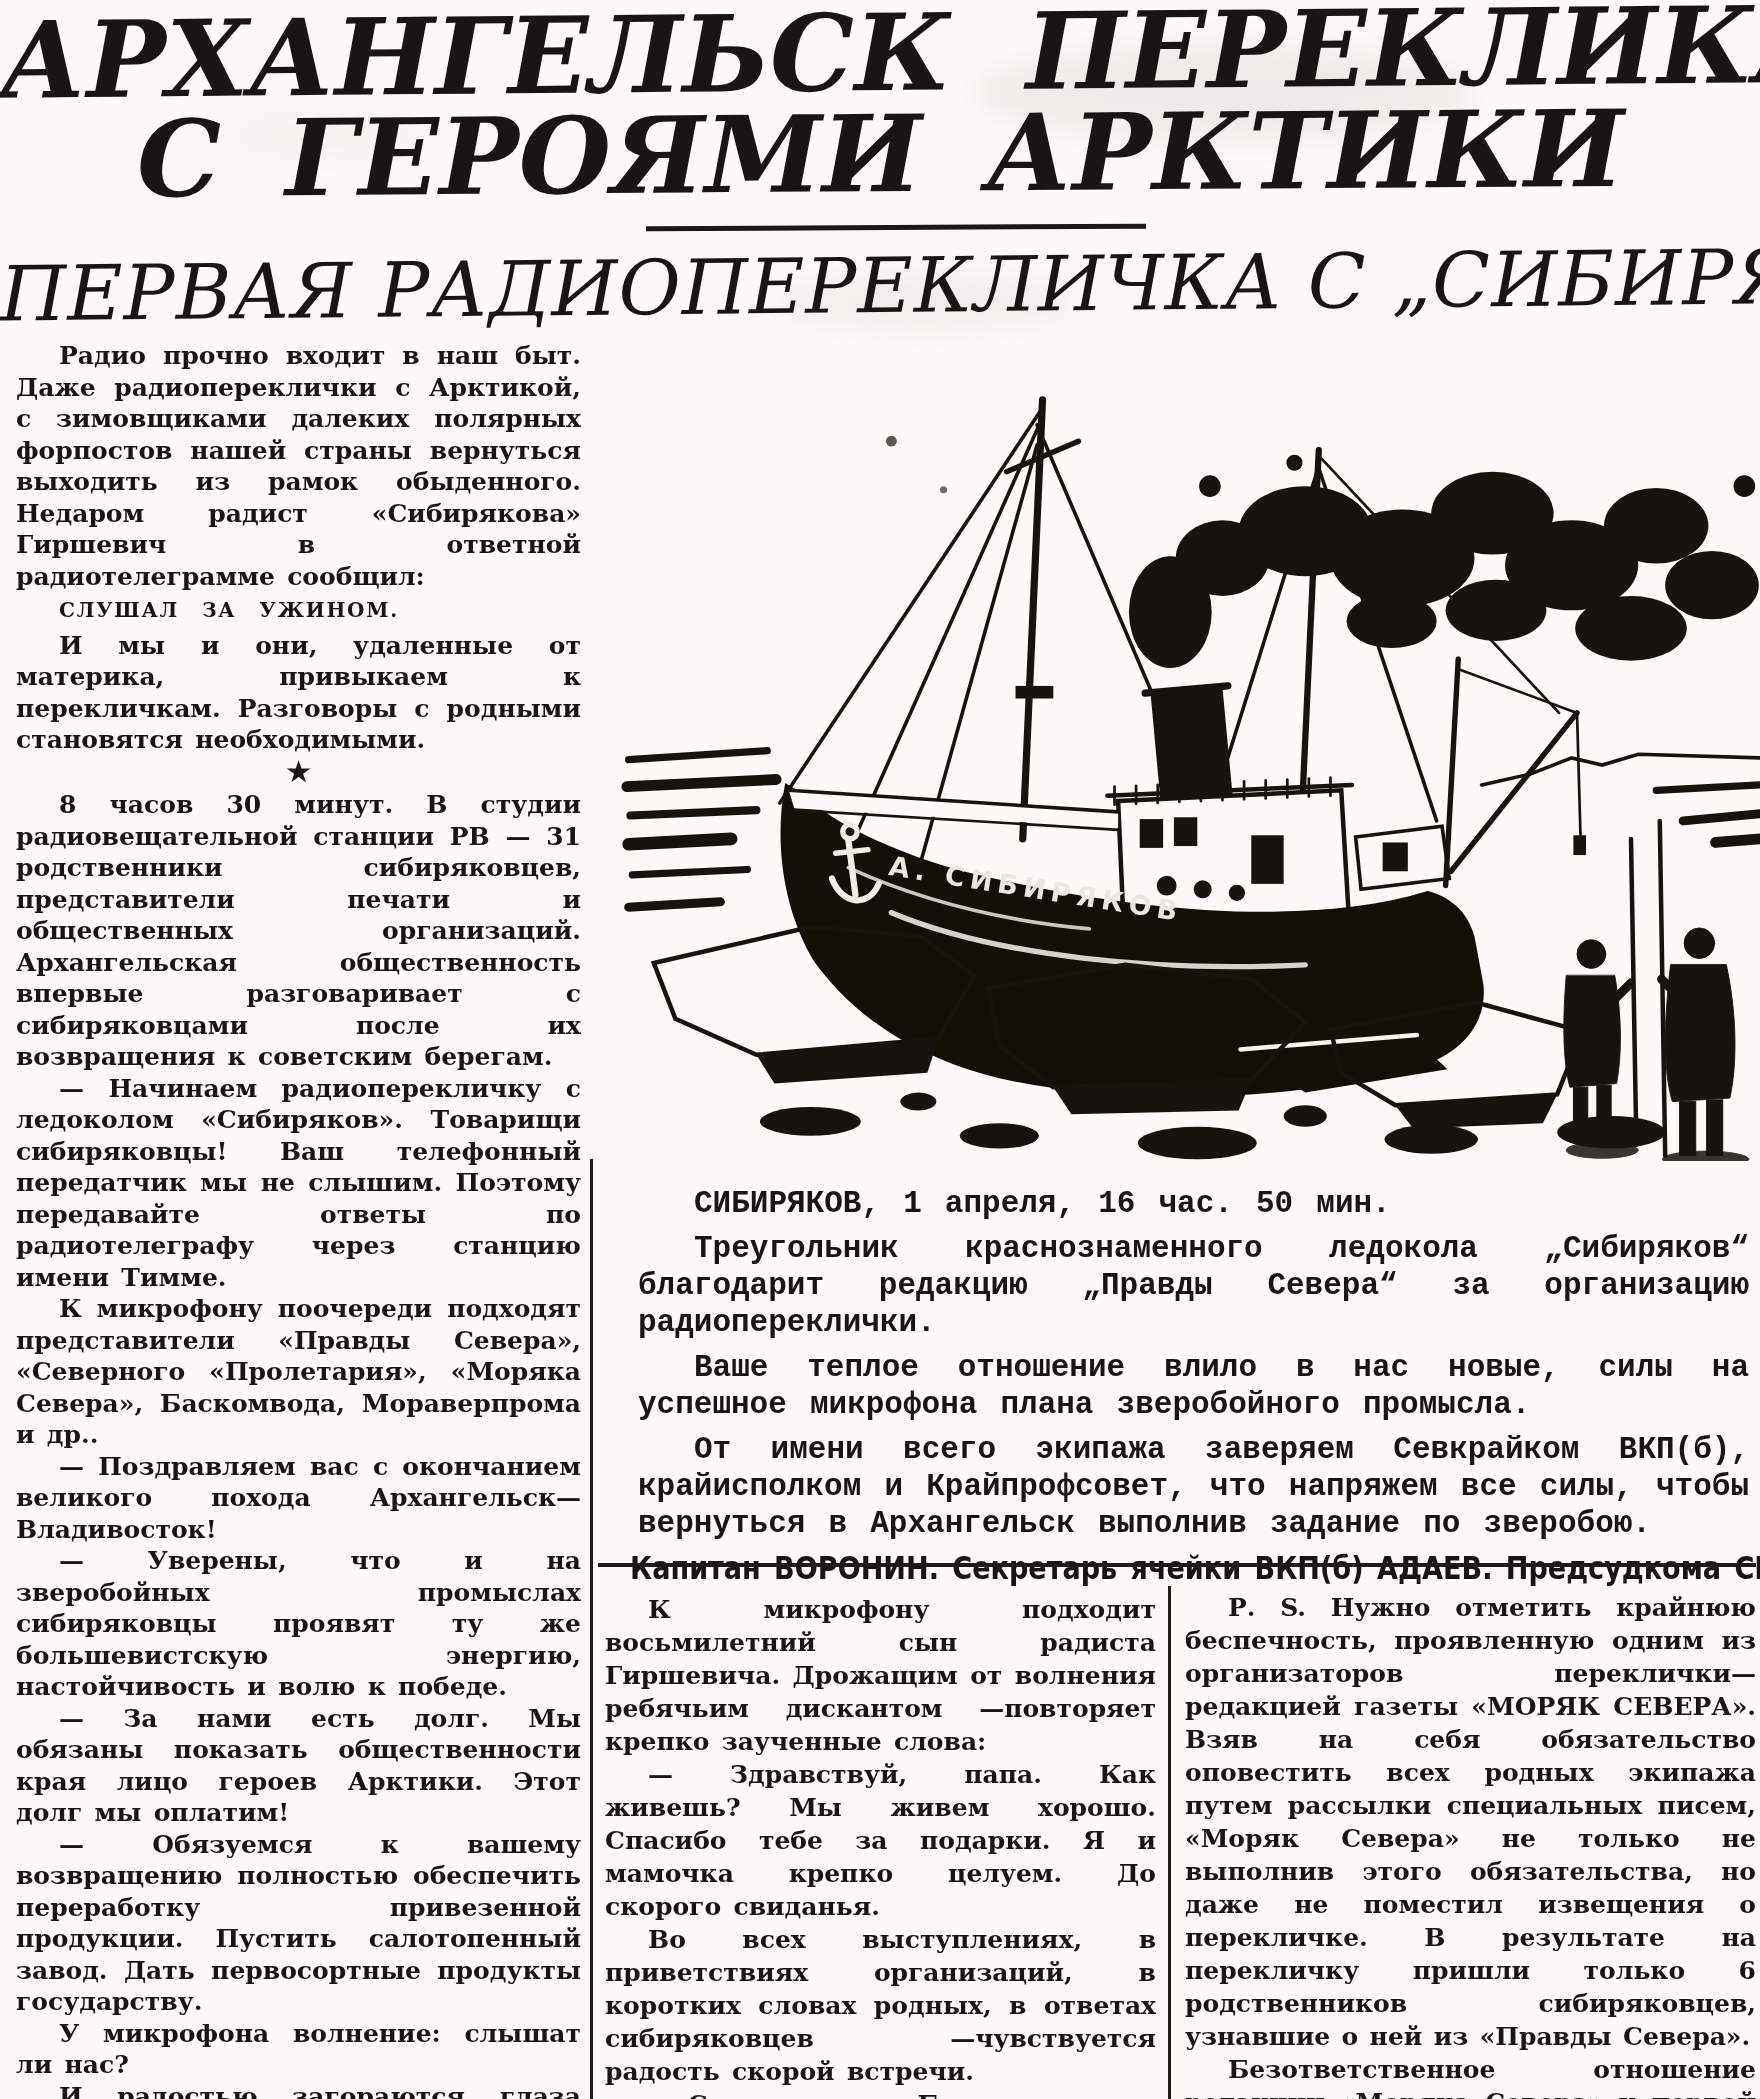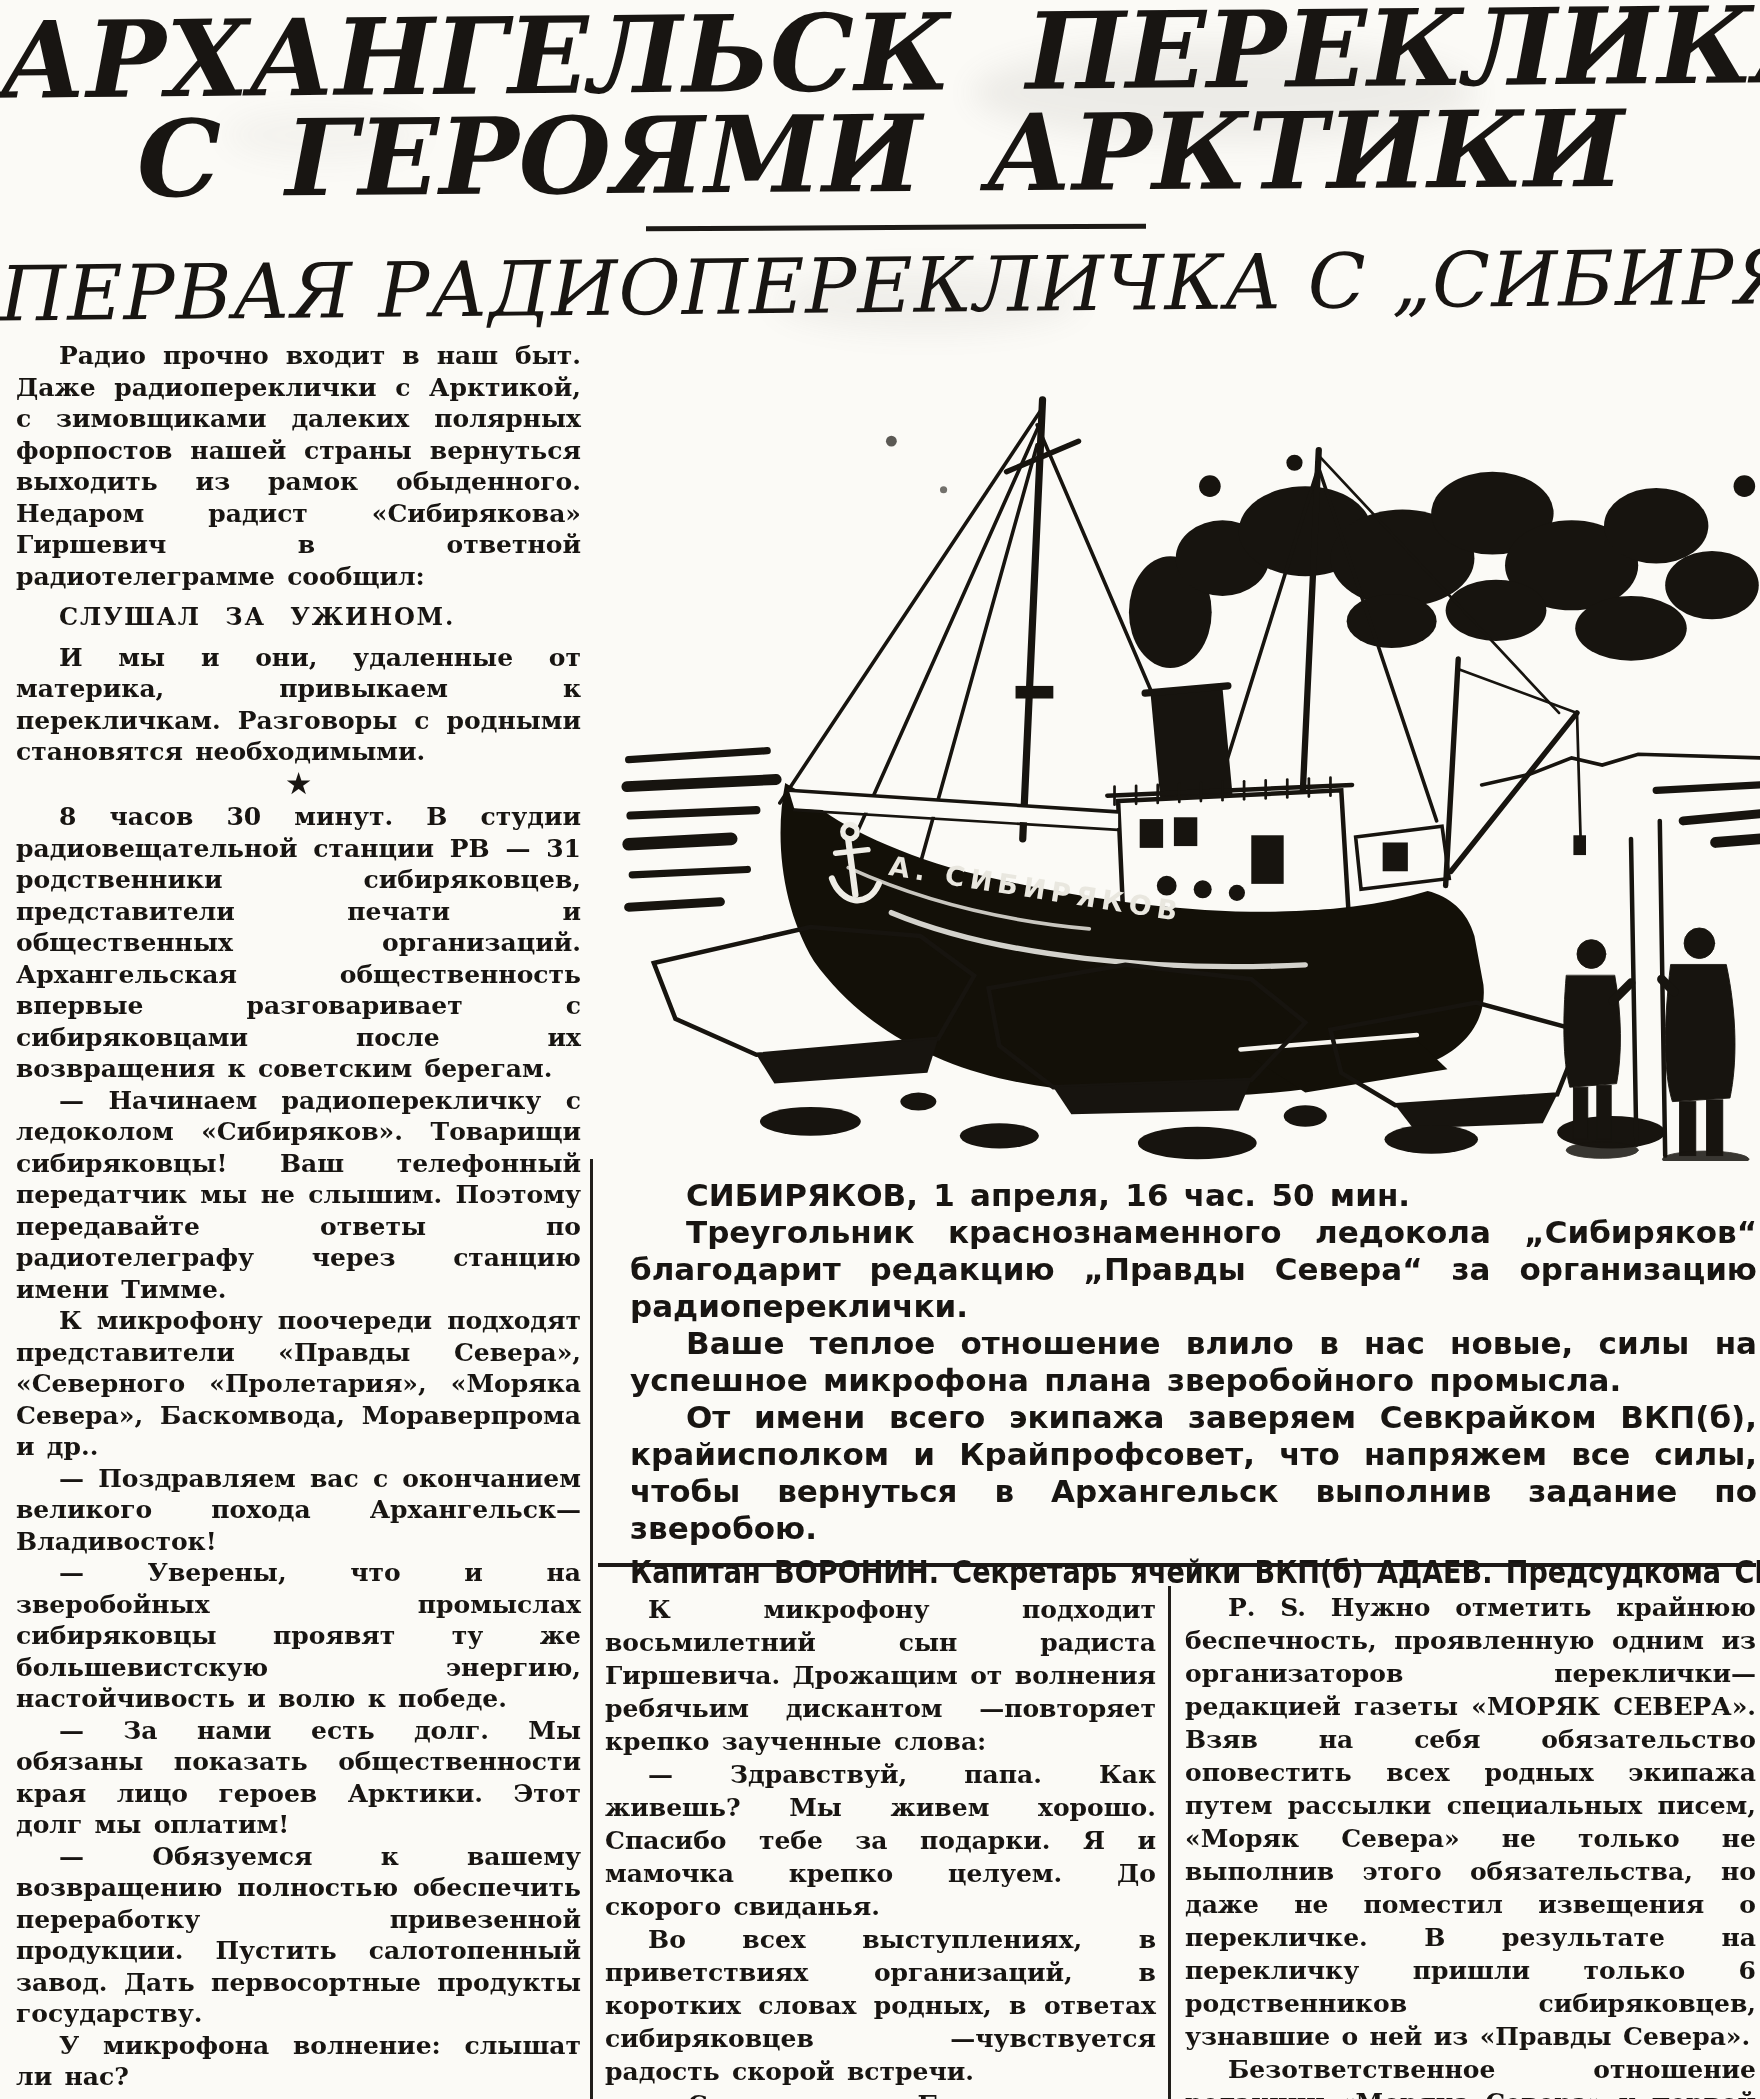--- a/index.html
+++ b/index.html
@@ -16,28 +16,28 @@
               transform:rotate(-0.3deg);}
   .subheadline{position:absolute;top:241px;left:0;width:1761px;text-align:center;
                font-style:italic;font-weight:500;font-size:76px;white-space:nowrap;
                letter-spacing:0.9px;transform:rotate(-0.55deg);}
 
   
   .bodytext{font-weight:bold;text-align:justify;}
   .left-col{position:absolute;top:340px;left:16px;width:565px;font-size:25px;line-height:31.5px;
             word-spacing:3.6px;}
   .para{text-indent:43px;margin:0;}
-  .lc-subhead{font-size:24px;letter-spacing:1.8px;word-spacing:14.4px;text-indent:43px;margin:9px 0;}
+  .lc-subhead{font-size:20px;letter-spacing:1.8px;word-spacing:14.4px;text-indent:43px;margin:3px 0;}
   .star-sep{text-align:center;font-size:27px;line-height:32px;margin:0.9px 0;text-indent:0;}
 
   
   .radiogram{position:absolute;top:1177px;left:630px;width:1127px;
              font-family:"DejaVu Sans","Liberation Sans",sans-serif;
              font-weight:bold;font-size:31px;line-height:37px;text-align:justify;word-spacing:4.5px;}
-  .rg-para{text-indent:56px;margin:0;}
+  .rg-para{text-indent:56px;margin:8px;font-family:Liberation Mono, monospace;}
   .rg-sig{margin-top:7.2px;white-space:nowrap;transform:scaleX(0.86);transform-origin:left;
           font-size:31.5px;letter-spacing:0px;}
 
   .mid-col{position:absolute;top:1593px;left:605px;width:551px;font-size:25px;line-height:33px;
            word-spacing:3.6px;}
   .right-col{position:absolute;top:1591px;left:1185px;width:571px;font-size:25px;line-height:33px;
              word-spacing:2.7px;}
 
   
   .vrule{position:absolute;width:2.7px;background:#211e1a;}

